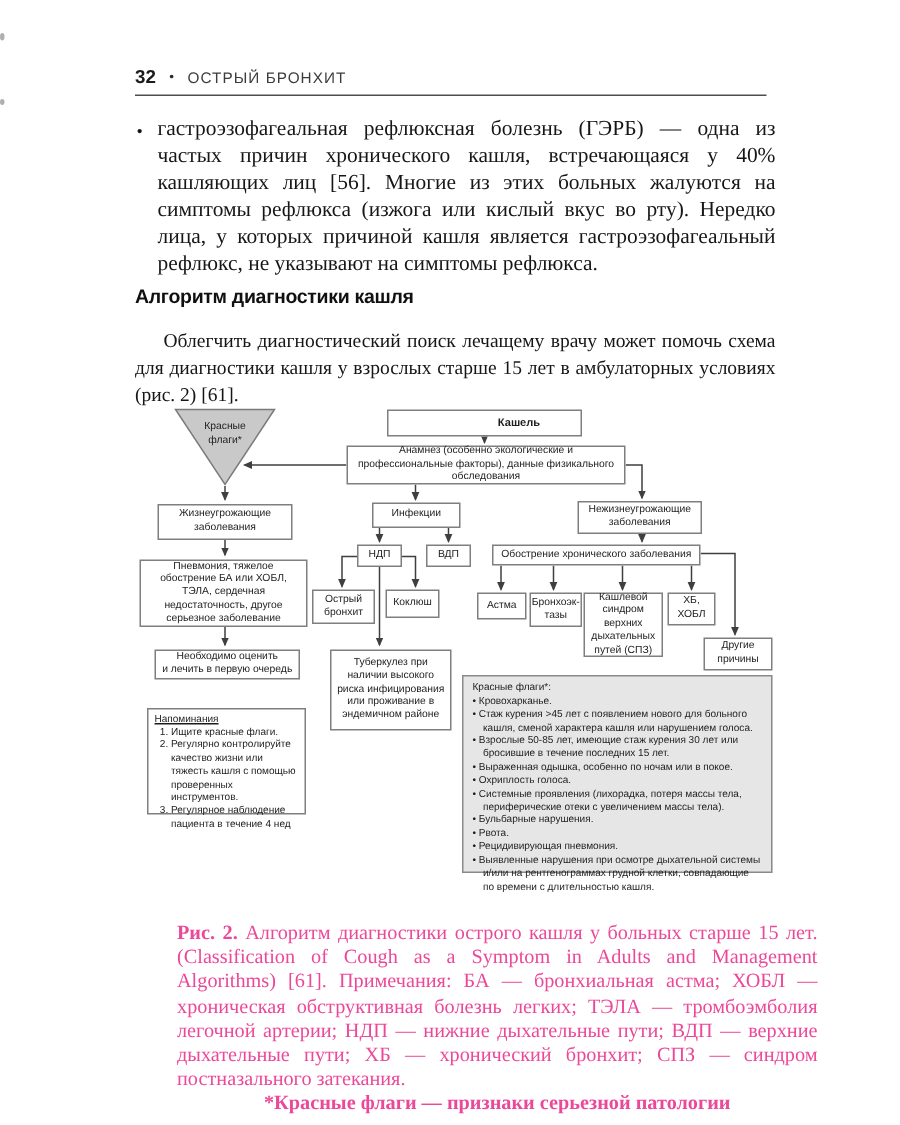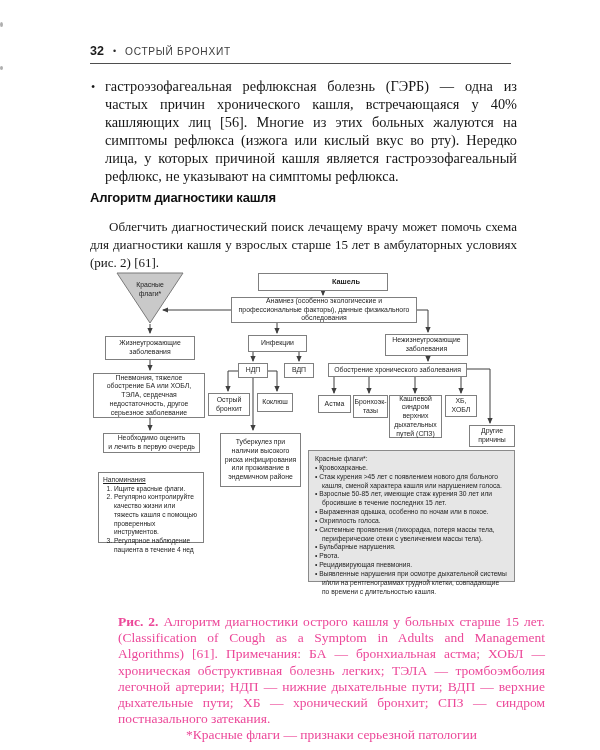--- a/index.html
+++ b/index.html
@@ -44,21 +44,21 @@
          font-family:"Liberation Sans",sans-serif;font-size:6.7px;line-height:1.32;
          color:#1d1d1d;text-align:left;padding:4px 6px;}
   .panel ul{margin:0;padding:0;list-style:none;}
   .panel ul li{padding-left:7px;text-indent:-7px;}
   .panel ul li::before{content:"• ";}
 
   
   .caption{position:absolute;left:90px;top:614px;width:427px;font-size:13.5px;
            line-height:16.2px;text-align:justify;color:#ec4899;margin-left:28px;}
   .caption .cl{font-weight:bold;}
-  .cap-foot{text-align:center;}
+  .cap-foot{text-align:center;font-weight:bold;}
 
   
   .speck{position:absolute;background:#6e6e6e;border-radius:50%;opacity:.55;}
 </style>
 </head>
 <body>
 
 <div class="page">
 
   <div class="pageheader">

